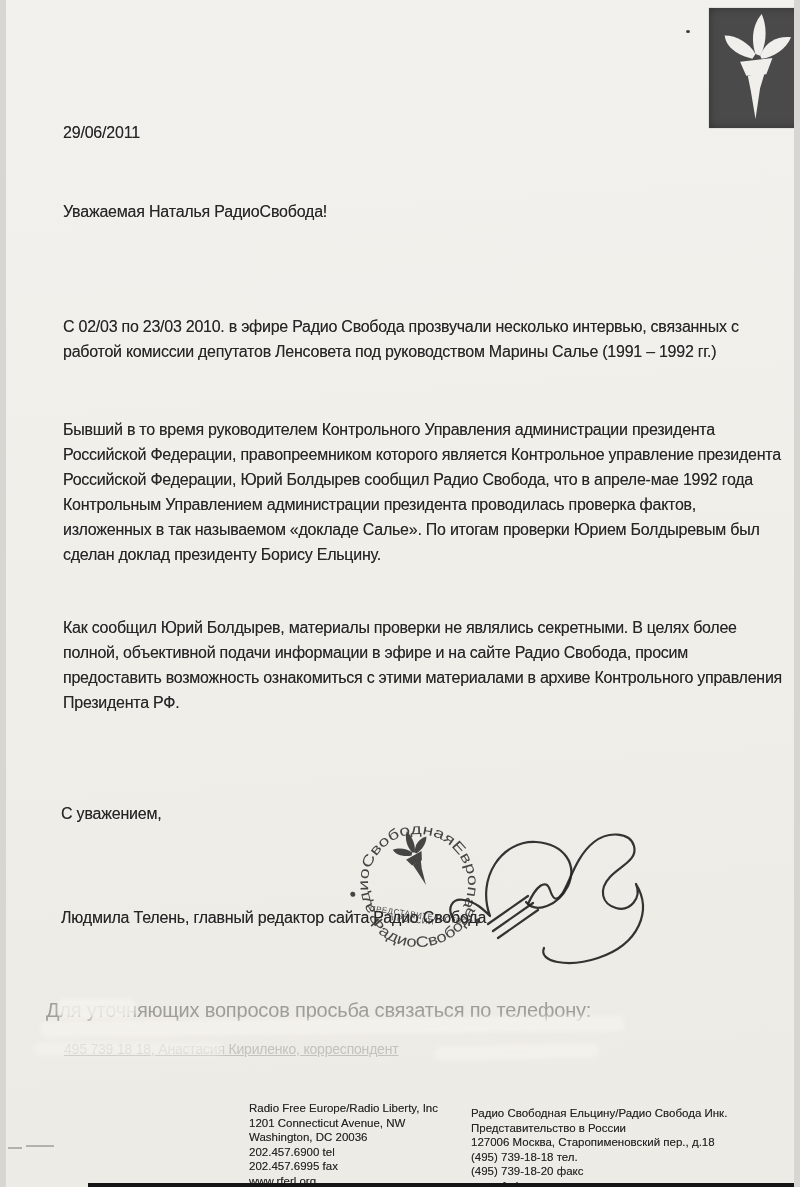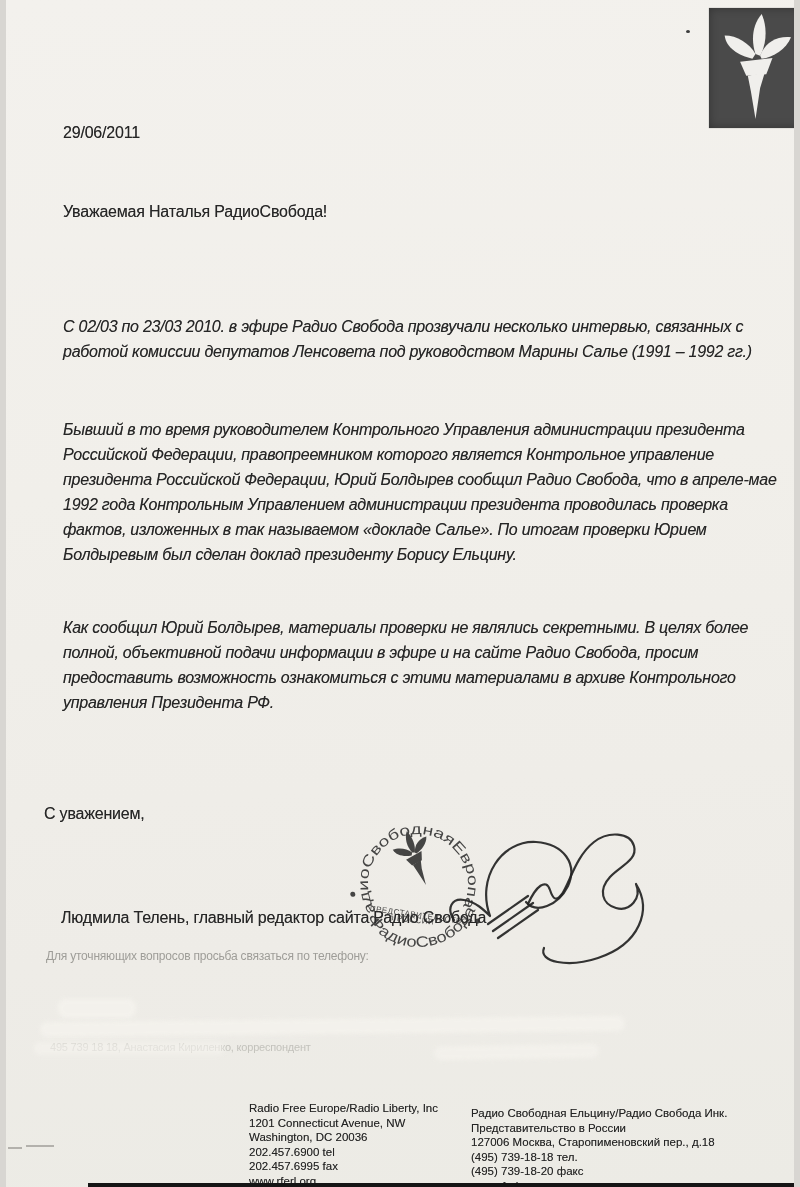--- a/index.html
+++ b/index.html
@@ -4,31 +4,31 @@
 <style>
   html,body{margin:0;padding:0;background:#d8d6d2;}
   .page{
     position:relative;width:788px;height:1187px;margin:0 auto;
     background:linear-gradient(176deg,#f3f1ed 0%,#f1efea 40%,#eeece7 78%,#ecebe5 100%);
     font-family:"Liberation Sans",sans-serif;color:#262626;overflow:hidden;
   }
   .txt{position:absolute;font-size:16px;letter-spacing:-0.2px;line-height:25px;
        text-shadow:0 0 0.5px rgba(45,45,45,.55);white-space:nowrap;}
   .para{position:absolute;font-size:16px;letter-spacing:-0.25px;line-height:25px;
-        width:723px;margin:0;text-shadow:0 0 0.5px rgba(45,45,45,.55);font-style:italic;}
+        width:723px;margin:0;text-shadow:0 0 0.5px rgba(45,45,45,.55);}
   .logo{position:absolute;left:703px;top:8px;width:93px;height:120px;background:#4a4a4a;
         box-shadow:inset 0 0 10px rgba(0,0,0,.32), 0 0 1px rgba(0,0,0,.4);}
   .logo svg{position:absolute;left:6px;top:6px;}
   .artifact-dot{position:absolute;left:680px;top:30px;width:4px;height:3px;background:#3c3c3c;border-radius:50%;}
   .stamp-svg{position:absolute;left:326px;top:804px;width:172px;height:162px;opacity:.88;}
   .stamp-svg text{font-family:"Liberation Sans",sans-serif;fill:#2e2e2e;}
   .sig-svg{position:absolute;left:438px;top:812px;width:235px;height:165px;}
   .sig-svg path{fill:none;stroke:#232323;stroke-width:2.2;stroke-linecap:round;stroke-linejoin:round;opacity:.92;}
-  .contact1{position:absolute;left:40px;top:949px;font-size:12px;color:#9e9d98;letter-spacing:-0.2px;white-space:nowrap;}
-  .contact2{position:absolute;left:44px;top:1041px;font-size:11px;color:#c3c2bc;letter-spacing:-0.2px;white-space:nowrap;}
+  .contact1{position:absolute;left:40px;top:999px;font-size:20px;color:#9e9d98;letter-spacing:-0.2px;white-space:nowrap;}
+  .contact2{position:absolute;left:58px;top:1041px;font-size:14px;color:#c3c2bc;letter-spacing:-0.2px;white-space:nowrap;text-decoration:underline;}
   .whiteout{position:absolute;background:#f5f3ee;filter:blur(2px);border-radius:8px;}
   .w1{left:52px;top:999px;width:78px;height:19px;opacity:.85;}
   .w2{left:34px;top:1019px;width:585px;height:15px;opacity:.8;transform:rotate(-0.6deg);}
   .w3{left:28px;top:1042px;width:190px;height:13px;opacity:.65;}
   .w4{left:428px;top:1045px;width:165px;height:14px;opacity:.7;transform:rotate(-1deg);}
   .footer-brand{position:absolute;left:20px;top:1099px;font-size:21px;font-weight:bold;color:#2b2b2b;
                 letter-spacing:0.2px;text-shadow:0 0 0.6px rgba(40,40,40,.5);white-space:nowrap;}
   .footer-col{position:absolute;font-size:11.5px;line-height:14.6px;color:#242424;
               text-shadow:0 0 0.6px rgba(40,40,40,.45);white-space:nowrap;}
   .footer-us{left:243px;top:1101px;}
@@ -66,21 +66,21 @@
   <div class="txt" style="left:57px;top:120px;">29/06/2011</div>
 
   <div class="txt" style="left:57px;top:199px;">Уважаемая Наталья РадиоСвобода!</div>
 
   <p class="para" style="left:57px;top:314px;">С 02/03 по 23/03 2010. в эфире Радио Свобода прозвучали несколько интервью, связанных с работой комиссии депутатов Ленсовета под руководством Марины Салье (1991 – 1992 гг.)</p>
 
   <p class="para" style="left:57px;top:417px;">Бывший в то время руководителем Контрольного Управления администрации президента Российской Федерации, правопреемником которого является Контрольное управление президента Российской Федерации, Юрий Болдырев сообщил Радио Свобода, что в апреле-мае 1992 года Контрольным Управлением администрации президента проводилась проверка фактов, изложенных в так называемом «докладе Салье». По итогам проверки Юрием Болдыревым был сделан доклад президенту Борису Ельцину.</p>
 
   <p class="para" style="left:57px;top:615px;">Как сообщил Юрий Болдырев, материалы проверки не являлись секретными. В целях более полной, объективной подачи информации в эфире и на сайте Радио Свобода, просим предоставить возможность ознакомиться с этими материалами в архиве Контрольного управления Президента РФ.</p>
 
-  <div class="txt" style="left:38px;top:801px;">С уважением,</div>
+  <div class="txt" style="left:55px;top:801px;">С уважением,</div>
 
   <div class="txt" style="left:55px;top:877px;margin-top:28px;">Людмила Телень, главный редактор сайта Радио Свобода</div>
 
   <svg class="stamp-svg" viewBox="0 0 172 162">
     <defs>
       <path id="arcTop" d="M46.6,110.8 A50,50 0 1 1 125.4,110.8" fill="none"></path>
       <path id="arcBottom" d="M32,112.4 A63,63 0 0 0 140,112.4" fill="none"></path>
     </defs>
     <g transform="rotate(-9 86 80)">
       <text font-size="14.5">

